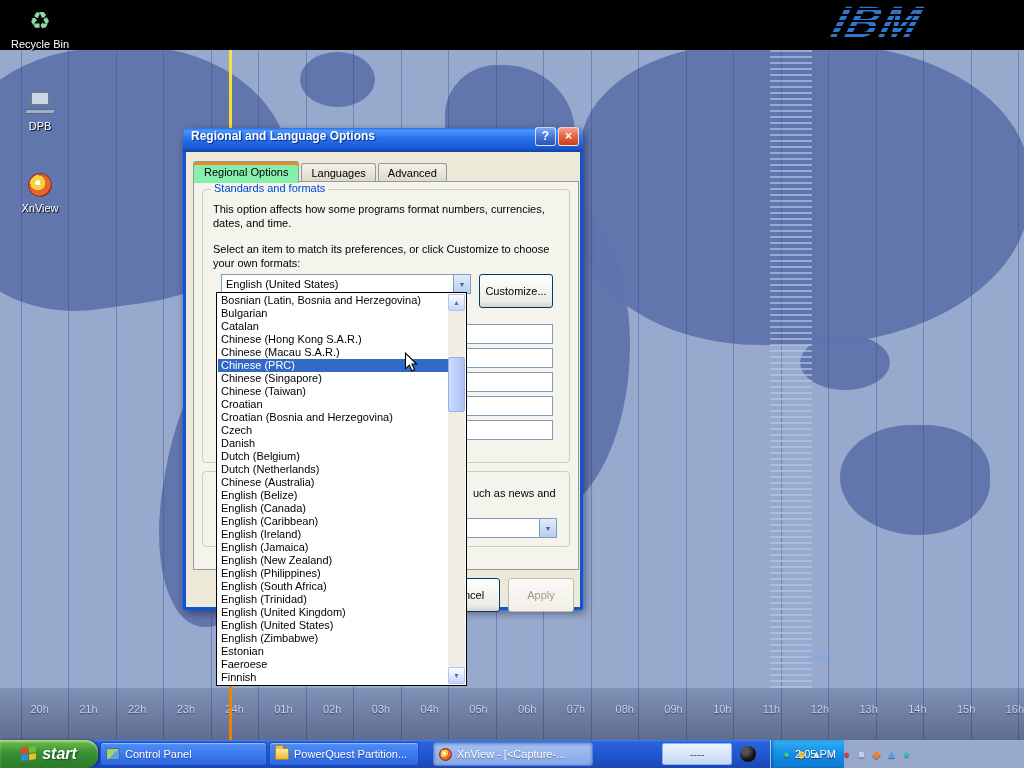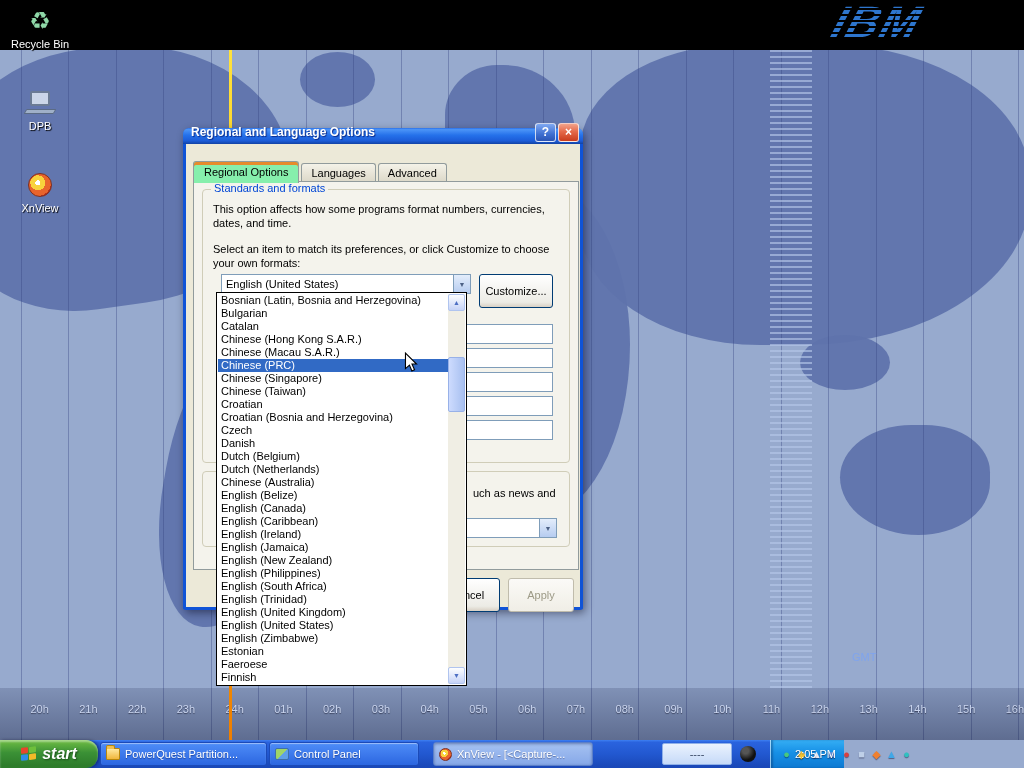--- a/index.html
+++ b/index.html
@@ -13,21 +13,21 @@
     background:repeating-linear-gradient(90deg, rgba(52,68,128,.38) 0 1px, transparent 1px 47.5px);
     background-position:21px 0; }
   .hatch-strip { position:absolute; left:770px; top:50px; width:42px; bottom:80px;
     background:repeating-linear-gradient(180deg, rgba(180,198,232,.65) 0 2px, transparent 2px 6px); }
   .time-line { position:absolute; left:229px; top:50px; width:3px; height:690px;
     background:linear-gradient(180deg,#FFE23C 0%,#F5B300 55%,#EF7E00 100%); }
   .bottom-band { position:absolute; left:0; right:0; top:688px; height:52px;
     background:linear-gradient(180deg, rgba(22,32,72,.18), rgba(16,24,60,.42)); }
   .tz-row { position:absolute; left:0; right:0; top:703px; display:flex; }
   .tz { flex:1; text-align:right; font-size:11px; color:#C9D4EE; text-shadow:0 1px 1px rgba(0,0,20,.5); }
-  .gmt { position:absolute; left:852px; top:651px; font-size:11px; color:#7FA4EE; }
+  .gmt { position:absolute; left:809px; top:651px; font-size:11px; color:#7FA4EE; }
 
   .top-strip { position:absolute; left:0; top:0; width:1024px; height:50px; background:#000; }
   .ibm-logo { position:absolute; left:834px; top:-2px; font-size:44px; line-height:48px; font-weight:bold;
     font-style:italic; color:#2E76CE; transform:skewX(-18deg); letter-spacing:2px; }
   .ibm-logo::after { content:""; position:absolute; inset:0;
     background:repeating-linear-gradient(180deg, transparent 0 4px, #000 4px 6px); }
 
   .dicon { position:absolute; width:70px; text-align:center; }
   .dicon .art { height:30px; display:flex; align-items:center; justify-content:center; }
   .dicon .lbl { font-size:11px; color:#fff; text-shadow:1px 1px 1px #000; margin-top:2px; }
@@ -37,21 +37,21 @@
     border:2px solid #6B7B94; border-radius:2px; }
   .laptop .base { position:absolute; bottom:1px; left:0; width:30px; height:5px; background:#9FB0C8;
     border:1px solid #5B6B84; border-radius:1px; transform:skewX(-30deg); }
   .xnv-orb { width:24px; height:24px; border-radius:50%; border:1px solid #803020;
     background:radial-gradient(circle at 40% 40%, #fff 0 14%, #F8D23C 14% 40%, #E8642C 40% 70%, #B83020 70% 100%); }
 
   
   .dlg { position:absolute; left:183px; top:128px; width:400px; height:482px;
     border:3px solid #0F53D7; border-top:none; border-radius:7px 7px 3px 3px;
     background:#ECE9D8; box-shadow:2px 3px 8px rgba(0,0,20,.45); z-index:10; }
-  .titlebar { position:absolute; left:-3px; top:0; width:400px; height:16px; border-radius:6px 6px 0 0;
+  .titlebar { position:absolute; left:-3px; top:0; width:400px; height:24px; border-radius:6px 6px 0 0;
     background:linear-gradient(180deg,#2A6FE8 0%,#4B94F7 10%,#2571EA 45%,#1C5CD8 80%,#1242A4 100%);
     display:flex; align-items:center; padding:0 4px 8px 8px;justify-content:center; }
   .titlebar .title { flex:1; color:#fff; font-size:12px; font-weight:bold; text-shadow:1px 1px 1px #0A2A8A; }
   .tbtn { width:21px; height:19px; margin-left:2px; border-radius:3px; border:1px solid rgba(255,255,255,.75);
     color:#fff; font-size:12px; font-weight:bold; display:flex; align-items:center; justify-content:center; }
   .tbtn.help { background:linear-gradient(#7FA8F2,#3E6FD0 60%,#2B54B4); }
   .tbtn.close { background:linear-gradient(#F2A38A,#E5694A 45%,#C93C1D); }
 
   .tabs { position:absolute; left:7px; top:33px; display:flex; align-items:flex-end; }
   .tab { font-size:11px; padding:3px 9px 3px; border:1px solid #919B9C; border-bottom:none;
@@ -304,26 +304,26 @@
     <span class="flag">
       <i style="background:#E8452C;"></i>
         <i style="background:#6EBF3B;"></i>
       <i style="background:#2F8CE8;"></i>
         <i style="background:#F3BA28;"></i>
     </span>
     <span class="slabel">start</span>
   </div>
   <div class="tasks">
       <div class="task">
+        <span class="ticon control-panel"></span>
+        <span class="tlabel">Control Panel</span>
+      </div>
+      <div class="task">
         <span class="ticon folder"></span>
         <span class="tlabel">PowerQuest Partition...</span>
-      </div>
-      <div class="task">
-        <span class="ticon control-panel"></span>
-        <span class="tlabel">Control Panel</span>
       </div>
       <div class="task act">
         <span class="ticon xnview"></span>
         <span class="tlabel">XnView - [&lt;Capture-...</span>
       </div>
     </div>
   <div class="toolbar-strip">----</div>
   <div class="dark-orb"></div>
   <div class="tray">
     <span style="display:flex;">

